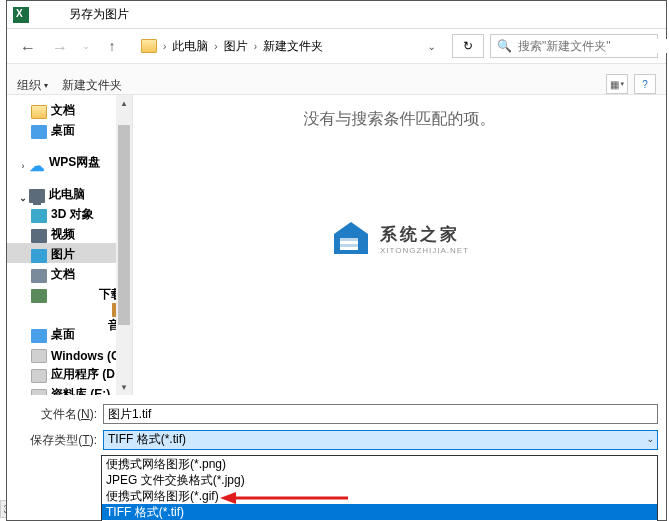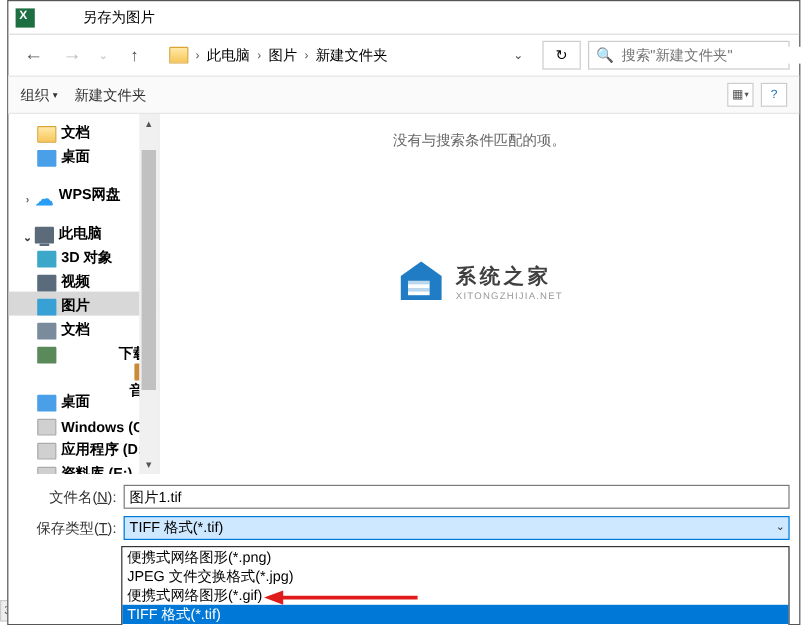--- a/index.html
+++ b/index.html
@@ -17,21 +17,21 @@
 .nav-up { font-size: 14px; }
 .path-box { flex:1; display:flex; align-items:center; height:24px; padding:0 6px; gap:6px; margin: 0 4px; }
 .path-box .folder-ico { width:16px; height:14px; background: linear-gradient(#ffe9a6,#f7c65a); border:1px solid #d9a436; border-radius:1px; }
 .path-sep { font-size:10px; color:#555; }
 .path-seg { font-size:12px; color:#000; cursor:pointer; }
 .refresh-btn { width:32px; height:24px; border:1px solid #ccc; display:flex; align-items:center; justify-content:center; cursor:pointer; }
 .search-box { width:168px; height:24px; border:1px solid #ccc; display:flex; align-items:center; padding:0 6px; gap:6px; }
 .search-box input { border:none; outline:none; font-size:12px; flex:1; color:#888; }
 .search-ico { color:#888; font-size:12px; }
 
-.toolbar { height: 32px; display:flex; align-items:center; padding:0 10px; gap:14px; border-top:1px solid #e5e5e5; border-bottom:1px solid #e5e5e5; background:#fafafa; }
+.toolbar { height: 32px; display:flex; align-items:flex-end; padding:0 10px; gap:14px; border-top:1px solid #e5e5e5; border-bottom:1px solid #e5e5e5; background:#fafafa; }
 .toolbar .tb-item { font-size:12px; color:#333; cursor:pointer; display:flex; align-items:center; gap:3px; }
 .toolbar .tb-right { margin-left:auto; display:flex; gap:6px; }
 .tb-icon { width:22px; height:20px; border:1px solid #ccc; background:#fff; cursor:pointer; display:flex; align-items:center; justify-content:center; font-size:10px; color:#555; }
 
 .body-area { display:flex; height: 300px; }
 .sidebar { width:126px; border-right:1px solid #e5e5e5; overflow:hidden; position:relative; padding-top:4px; }
 .sidebar-scroll { position:absolute; right:0; top:0; width:16px; height:100%; background:#f0f0f0; }
 .sidebar-scroll .thumb { position:absolute; left:2px; width:12px; background:#c1c1c1; }
 .sidebar-scroll .arrow-up { position:absolute; top:0; left:0; width:16px; height:16px; display:flex; align-items:center; justify-content:center; font-size:9px; color:#555; }
 .sidebar-scroll .arrow-dn { position:absolute; bottom:0; left:0; width:16px; height:16px; display:flex; align-items:center; justify-content:center; font-size:9px; color:#555; }
@@ -47,21 +47,21 @@
 .ico-pc::after { content:""; position:absolute; bottom:-2px; left:4px; width:8px; height:2px; background:#5b6b7a; }
 .ico-3d { background:#3ba8c9; border-radius:1px; }
 .ico-video { background:#5a6b7b; border-radius:1px; }
 .ico-pic { background:#37a0d4; border-radius:1px; }
 .ico-doc { background:#7a8b9b; border-radius:1px; }
 .ico-down { background:#5a8a5a; border-radius:1px; }
 .ico-music { background:#c98a3a; border-radius:1px; }
 .ico-drive { background:#d0d0d0; border:1px solid #aaa; border-radius:1px; }
 
 .main { flex:1; display:flex; flex-direction:column; align-items:center; position:relative; }
-.empty-msg { font-size:12px; color:#666; margin-top:14px; }
+.empty-msg { font-size:16px; color:#666; margin-top:14px; }
 .watermark { margin-top:90px; display:flex; align-items:center; gap:8px; }
 .wm-logo { width:42px; height:38px; position:relative; }
 .wm-logo svg { width:100%; height:100%; }
 .wm-text .wm-cn { font-size:17px; font-weight:bold; color:#404040; letter-spacing:3px; }
 .wm-text .wm-en { font-size:8px; color:#999; letter-spacing:1px; }
 
 .form-area { padding: 8px 0 0 0; }
 .form-row { display:flex; align-items:center; height:22px; margin-bottom:4px; padding: 0 8px; }
 .form-row label { width:88px; text-align:right; font-size:12px; color:#333; padding-right:6px; }
 .form-row label .ul { text-decoration:underline; }

